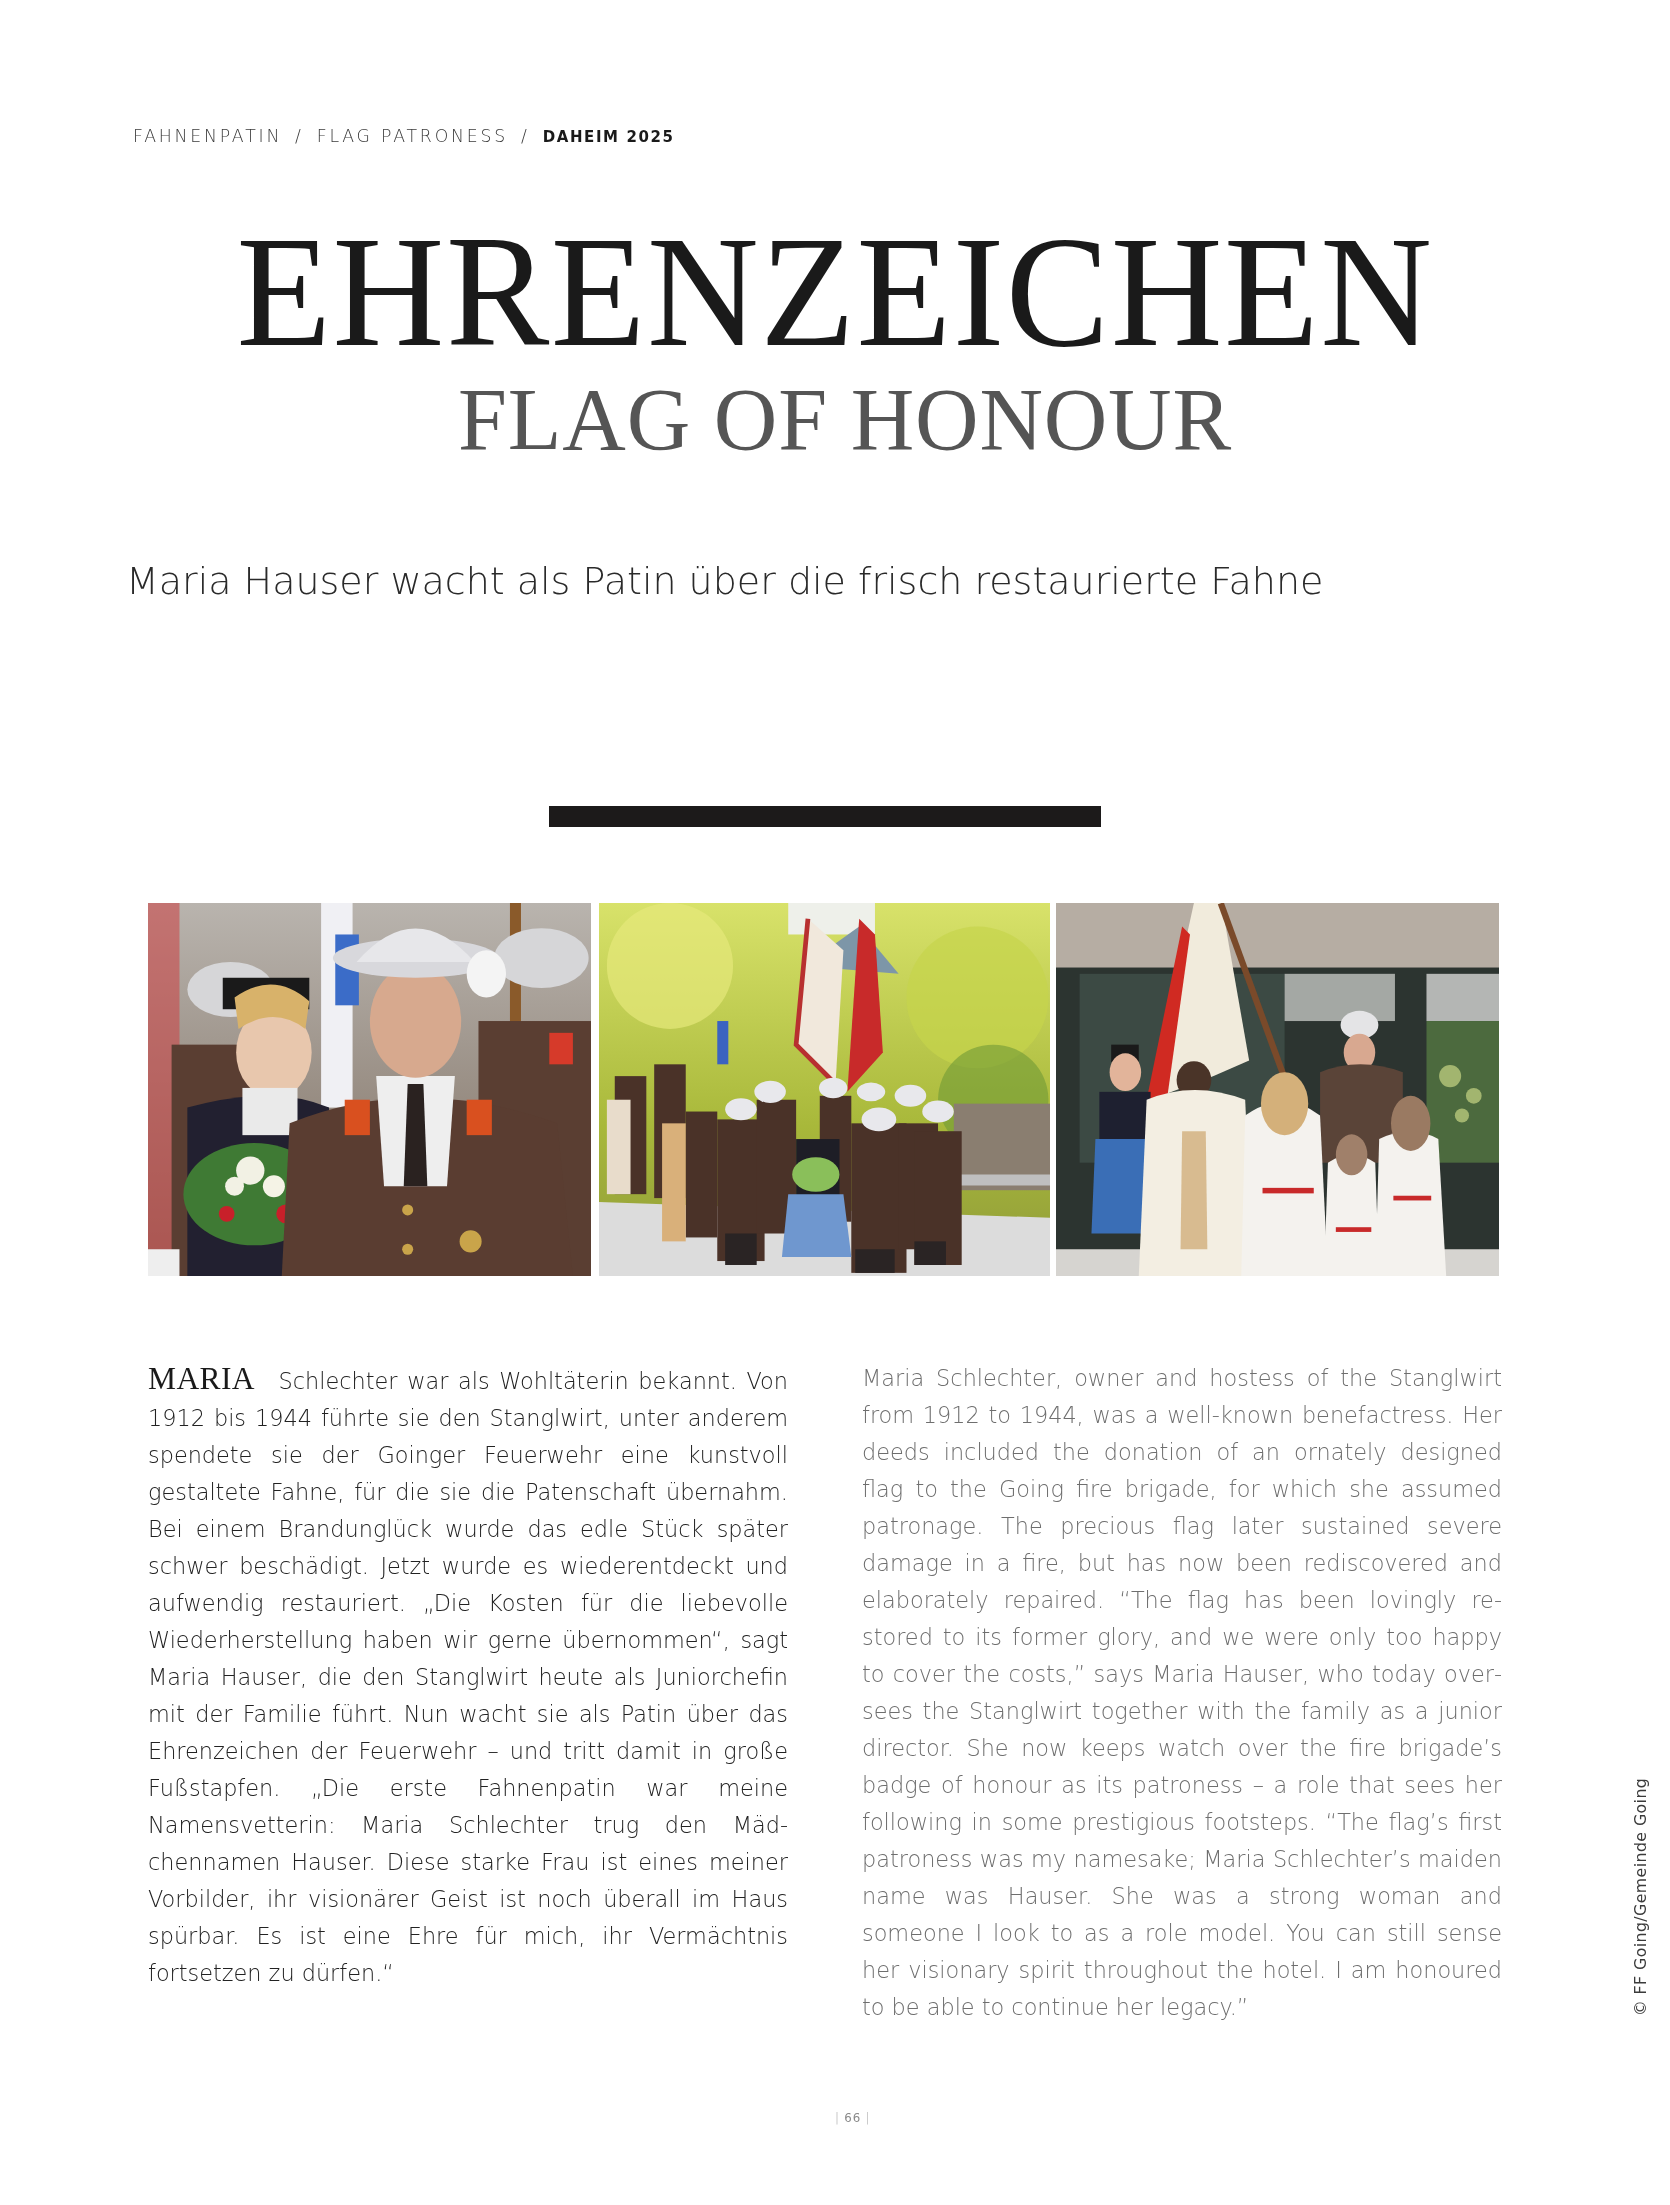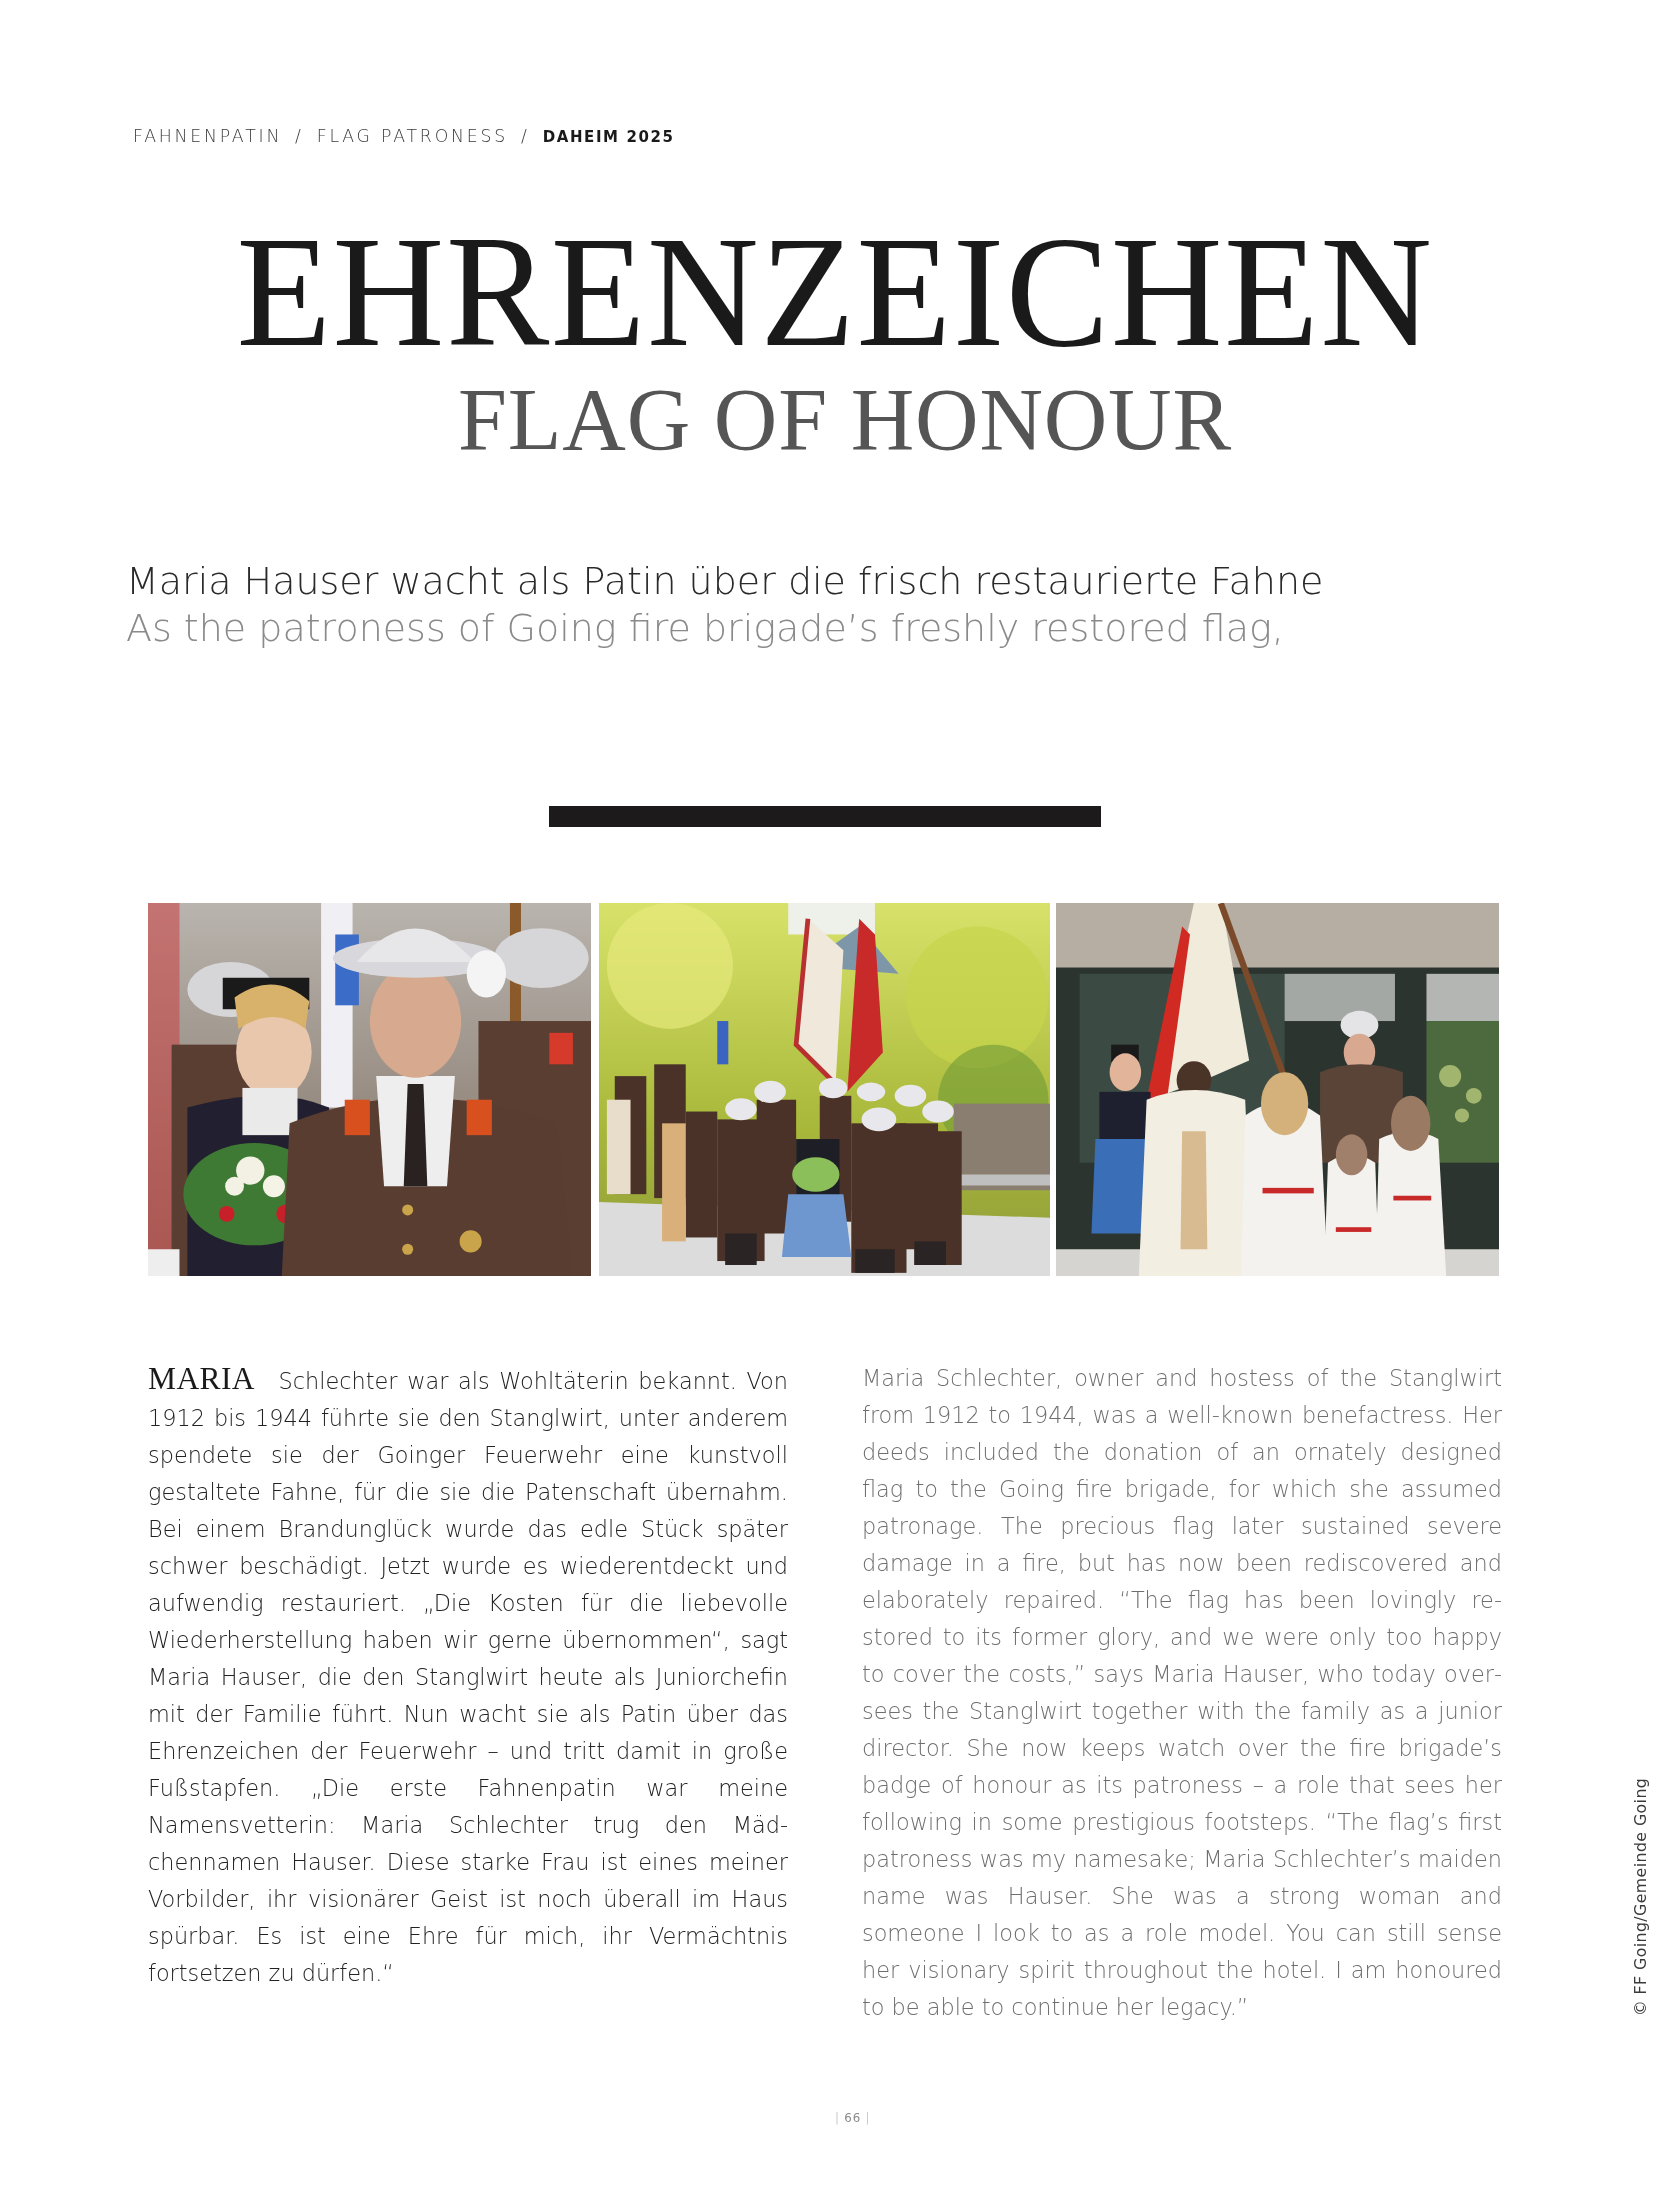--- a/index.html
+++ b/index.html
@@ -44,21 +44,20 @@
   <span>FLAG PATRONESS</span>
   <span class="sep">/</span>
   <span class="issue">DAHEIM 2025</span>
 </div>
 
 <h1 class="title-de" style="margin:0;font-weight:400;">EHRENZEICHEN</h1>
 <h2 class="title-en" style="margin:0;font-weight:400;">FLAG OF HONOUR</h2>
 
 <div class="intro">
   <span class="de">Maria Hauser wacht als Patin über die frisch restaurierte Fahne</span>
-  <span class="en">As the patroness of Going fire brigade’s freshly restored flag,</span>
 </div>
 
 <div class="rule"></div>
 
 <div class="photo" id="photo-1">
   <svg viewBox="0 0 563 474" preserveAspectRatio="none">
     <defs>
       <linearGradient id="bg1" x1="0" y1="0" x2="0" y2="1">
         <stop offset="0" stop-color="#b9b4ae"></stop>
           <stop offset="1" stop-color="#7a6a5c"></stop>

